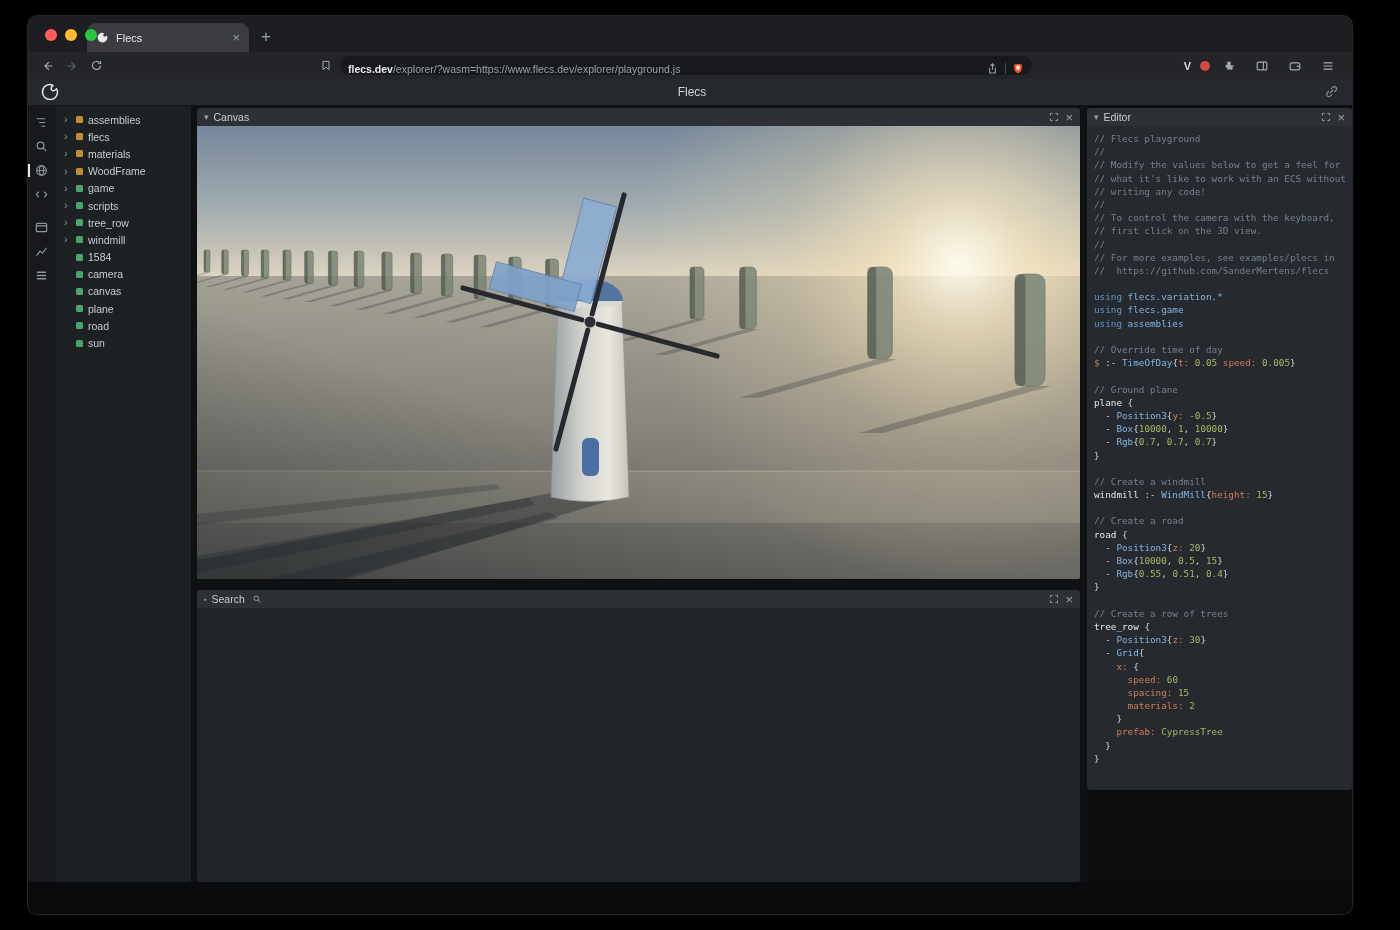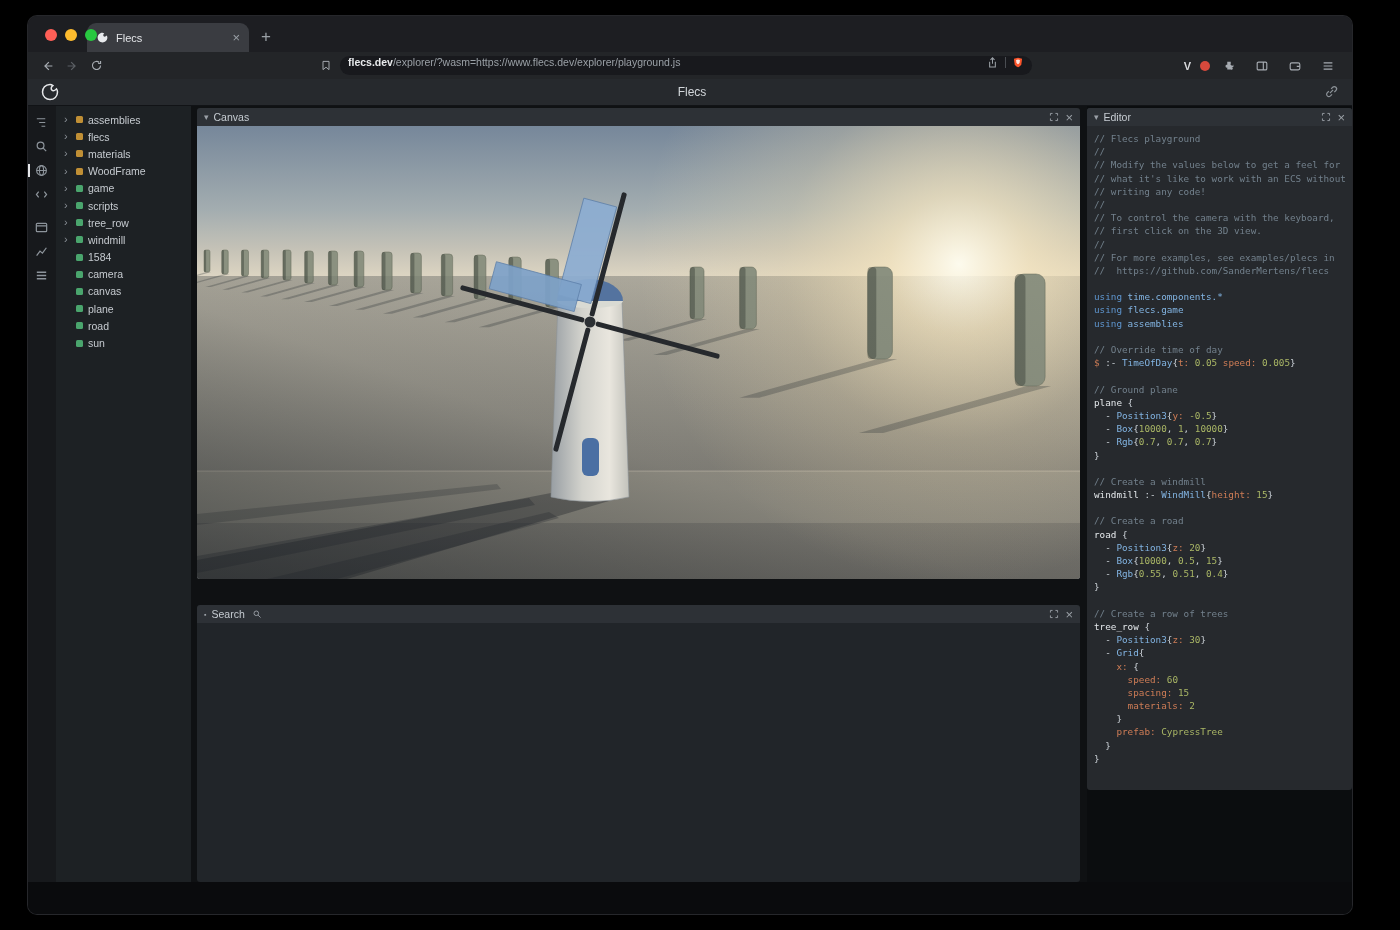--- a/index.html
+++ b/index.html
@@ -13,21 +13,21 @@
   .light.red{background:#ff5f57}.light.yellow{background:#febc2e}.light.green{background:#28c840}
   .tab{margin-left:59px;width:162px;height:29px;background:#3a3c41;border-radius:9px 9px 0 0;display:flex;align-items:center;padding:0 9px;gap:7px;box-sizing:border-box}
   .tab-title{font-size:11px;color:#e3e5e8;flex:1;white-space:nowrap;overflow:hidden}
   .tab-close{color:#9aa0a6;font-size:13px;line-height:1;cursor:default}
   .newtab{width:26px;height:26px;margin:0 0 2px 4px;color:#9aa0a6;font-size:17px;display:flex;align-items:center;justify-content:center}
   .navbar{height:27px;background:#232528;display:flex;align-items:center;padding:0 10px;box-sizing:border-box}
   .nav-ic{width:20px;height:20px;display:flex;align-items:center;justify-content:center;color:#a6abb1;margin-right:4px;flex:none}
   .nav-ic.dim{color:#5b5f64}
   .nav-spacer1{width:206px;flex:none}
   .nav-spacer2{width:152px;flex:none}
-  .urlbar{flex:1;height:19px;background:#18191d;border-radius:10px;display:flex;align-items:flex-start;padding:0 8px;gap:10px;min-width:0}
+  .urlbar{flex:1;height:19px;background:#18191d;border-radius:10px;display:flex;align-items:flex-end;padding:0 8px;gap:10px;min-width:0}
   .url-text{font-size:10.5px;color:#9aa0a6;white-space:nowrap;overflow:hidden;flex:1;min-width:0}
   .url-text b{color:#e8eaec;font-weight:bold}
   .url-right{display:flex;align-items:center;gap:6px;flex:none;color:#a6abb1}
   .url-div{width:1px;height:11px;background:#4a4d52}
   .ext-v{font-size:11px;color:#d8dadd;font-weight:bold}
   .ext-dot{width:10px;height:10px;border-radius:50%;background:#d6493c}
   .right-ics{display:flex;align-items:center;gap:9px;color:#a6abb1}
 
   
   .app{height:835px;display:flex;flex-direction:column;background:#0f1113}
@@ -54,21 +54,21 @@
   .panel{display:flex;flex-direction:column;border-radius:3px;overflow:hidden;flex:none}
   .panel-header{height:18px;background:#2d3136;display:flex;align-items:center;padding:0 7px;gap:5px;font-size:10.5px;color:#c6ccd2;flex:none}
   .ph-caret{color:#9aa0a6;font-size:9px}
   .ph-title{margin-right:2px}
   .ph-spacer{flex:1}
   .ph-ic{width:12px;height:12px;color:#9aa0a6;display:flex;align-items:center;justify-content:center}
   .ph-close{color:#9aa0a6;font-size:13px;line-height:1}
   .canvas-panel{height:471px}
   .canvas-body{height:453px;background:#9aa3a8}
   .scene{display:block}
-  .search-panel{margin-top:26px;flex:1}
+  .search-panel{margin-top:11px;flex:1}
   .search-body{flex:1;background:#212529}
 
   .right-col{width:265px;background:#0b0d0f;padding-top:2px;box-sizing:border-box;display:flex;flex-direction:column;flex:none}
   .editor-panel{height:682px;background:#26292d}
   .editor-body{flex:1;padding:6px 0 0 7px;font-family:"DejaVu Sans Mono",monospace;font-size:9.3px;line-height:13.2px;color:#ced4da;overflow:hidden}
   .code-line{white-space:pre;height:13.2px}
   .tok-p{color:#ced4da}
   .tok-c{color:#72808c}
   .tok-k{color:#5f97d1}
   .tok-t{color:#82b4e2}
@@ -489,21 +489,21 @@
               <div class="code-line"><span class="tok-c">// Modify the values below to get a feel for</span></div>
               <div class="code-line"><span class="tok-c">// what it's like to work with an ECS without</span></div>
               <div class="code-line"><span class="tok-c">// writing any code!</span></div>
               <div class="code-line"><span class="tok-c">//</span></div>
               <div class="code-line"><span class="tok-c">// To control the camera with the keyboard,</span></div>
               <div class="code-line"><span class="tok-c">// first click on the 3D view.</span></div>
               <div class="code-line"><span class="tok-c">//</span></div>
               <div class="code-line"><span class="tok-c">// For more examples, see examples/plecs in</span></div>
               <div class="code-line"><span class="tok-c">//  https://github.com/SanderMertens/flecs</span></div>
               <div class="code-line">&nbsp;</div>
-              <div class="code-line"><span class="tok-k">using </span><span class="tok-t">time.components.*</span></div>
+              <div class="code-line"><span class="tok-k">using </span><span class="tok-t">flecs.variation.*</span></div>
               <div class="code-line"><span class="tok-k">using </span><span class="tok-t">flecs.game</span></div>
               <div class="code-line"><span class="tok-k">using </span><span class="tok-t">assemblies</span></div>
               <div class="code-line">&nbsp;</div>
               <div class="code-line"><span class="tok-c">// Override time of day</span></div>
               <div class="code-line"><span class="tok-pr">$</span><span class="tok-p"> :- </span><span class="tok-t">TimeOfDay</span><span class="tok-p">{</span><span class="tok-pr">t:</span><span class="tok-p"> </span><span class="tok-n">0.05</span><span class="tok-p"> </span><span class="tok-pr">speed:</span><span class="tok-p"> </span><span class="tok-n">0.005</span><span class="tok-p">}</span></div>
               <div class="code-line">&nbsp;</div>
               <div class="code-line"><span class="tok-c">// Ground plane</span></div>
               <div class="code-line"><span class="tok-e">plane</span><span class="tok-p"> {</span></div>
               <div class="code-line"><span class="tok-p">  - </span><span class="tok-t">Position3</span><span class="tok-p">{</span><span class="tok-pr">y:</span><span class="tok-p"> </span><span class="tok-n">-0.5</span><span class="tok-p">}</span></div>
               <div class="code-line"><span class="tok-p">  - </span><span class="tok-t">Box</span><span class="tok-p">{</span><span class="tok-n">10000</span><span class="tok-p">, </span><span class="tok-n">1</span><span class="tok-p">, </span><span class="tok-n">10000</span><span class="tok-p">}</span></div>

